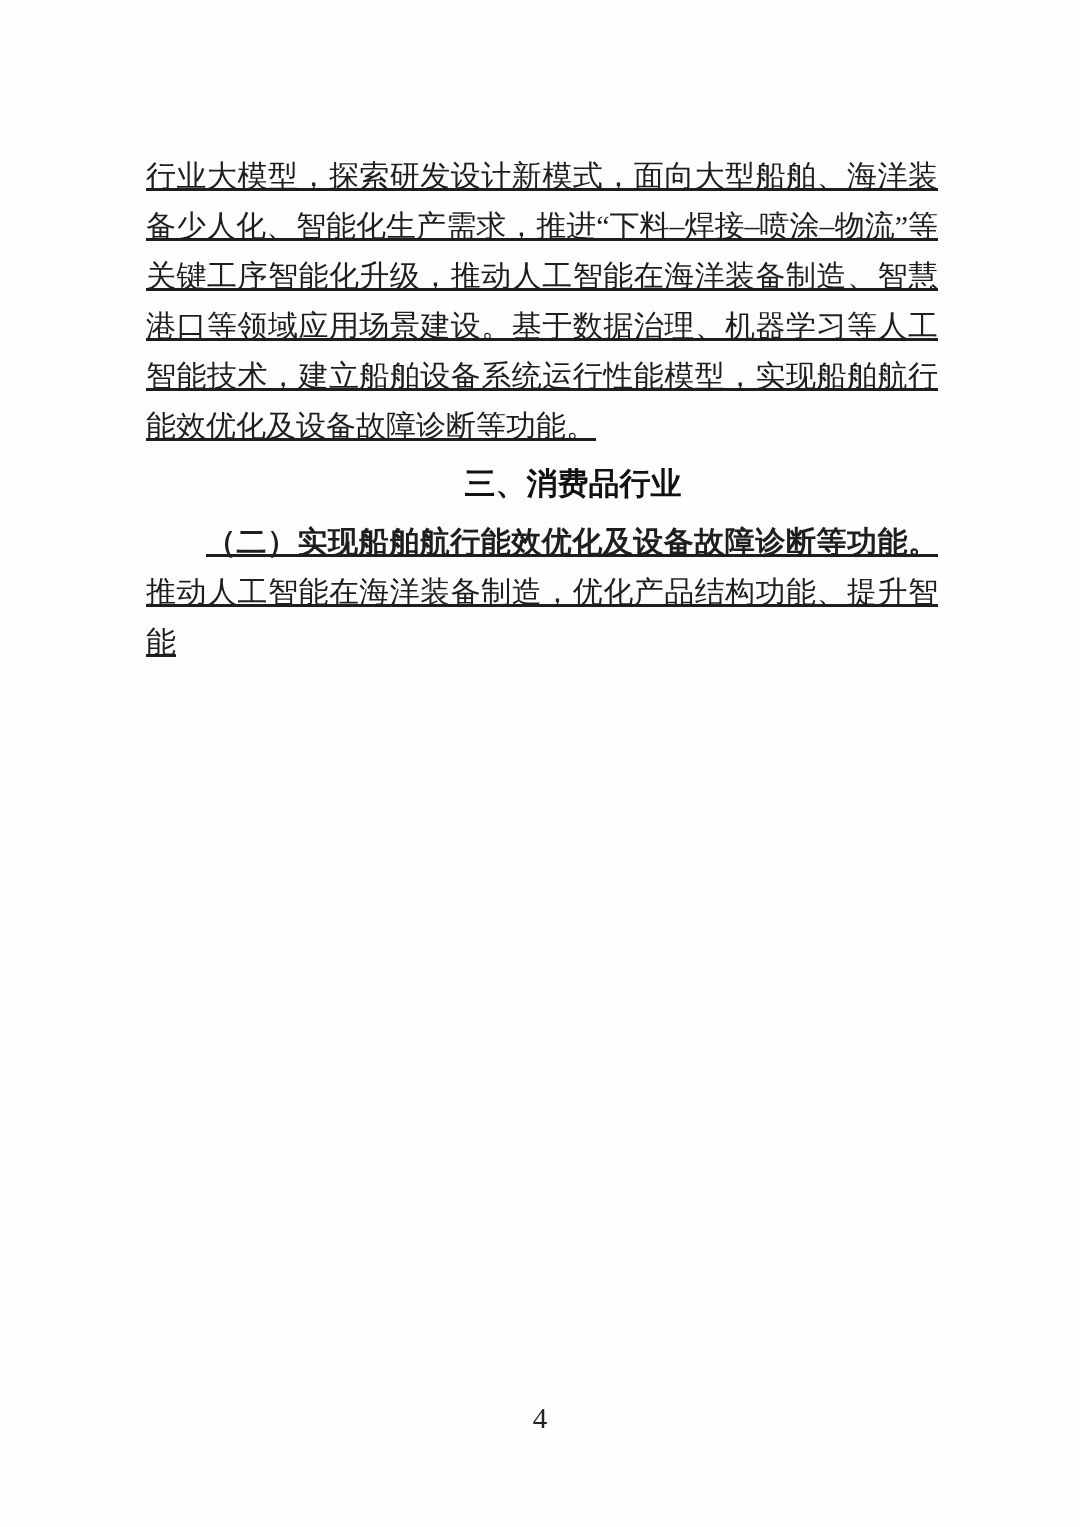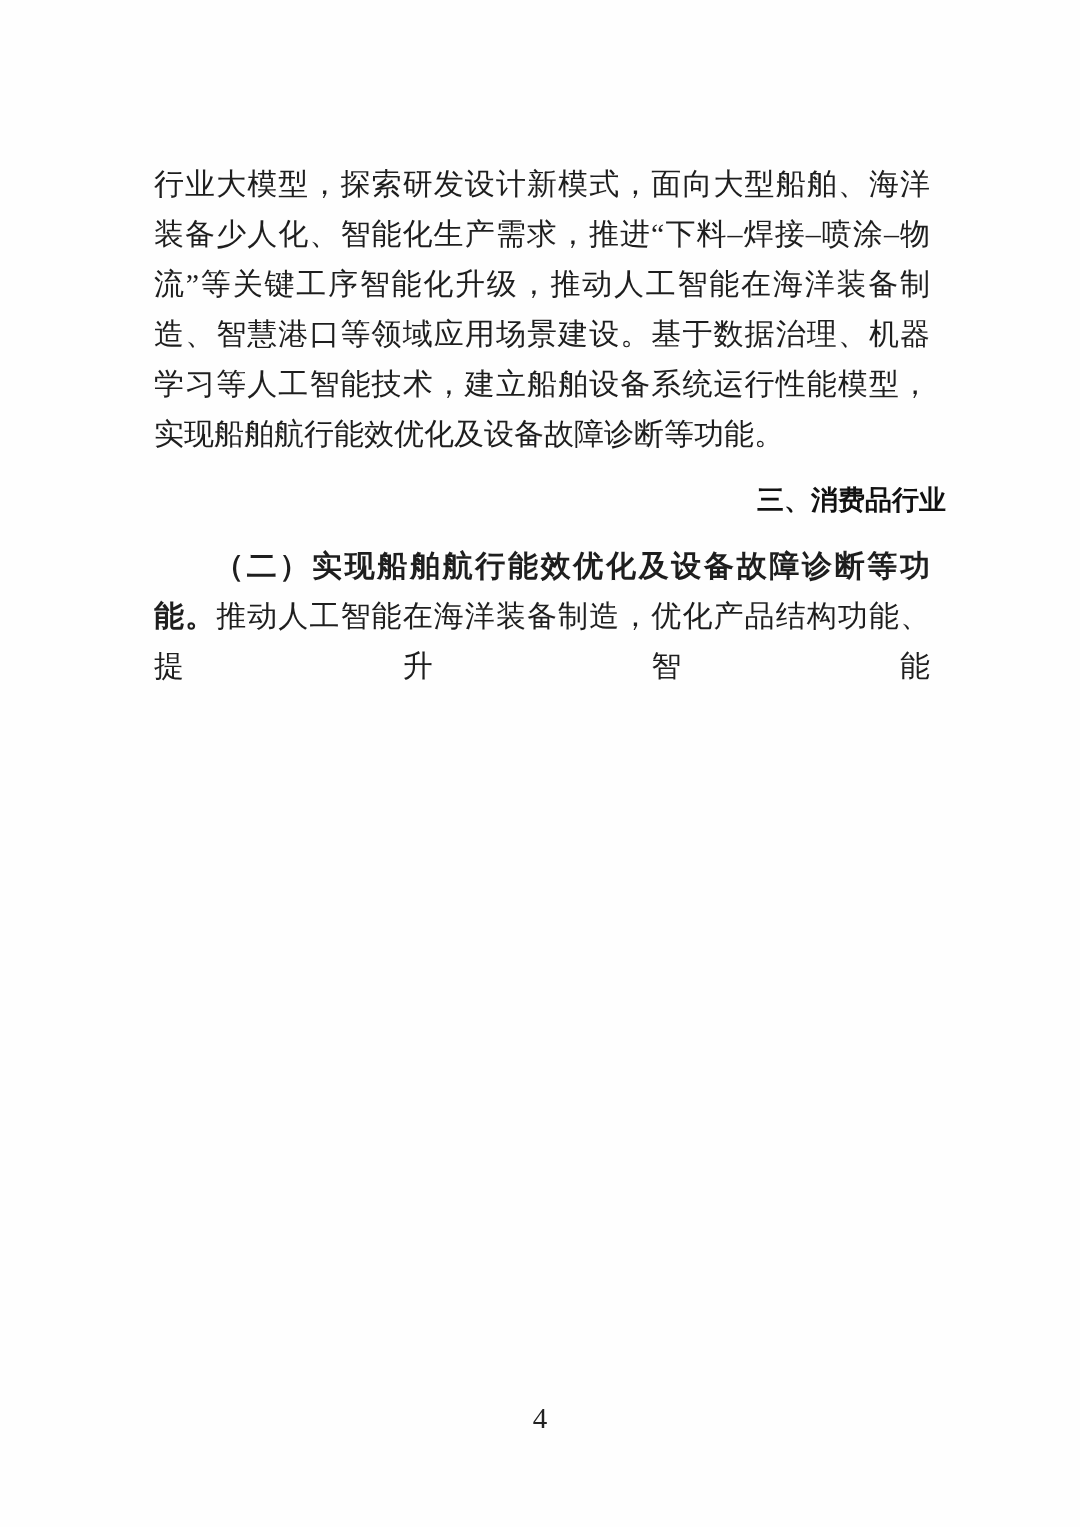--- a/index.html
+++ b/index.html
@@ -21,43 +21,44 @@
     position: absolute;
     left: 138px;
     top: 143px;
     width: 808px;
     font-size: 30px;
     line-height: 50px;
     text-align: justify;
     letter-spacing: 0;
   }
   .para {
-    margin: 16px;
+    margin: 8px;
     padding: 0;
     text-indent: 2em;
+    text-decoration: underline;
   }
   .para.no-indent {
     text-indent: 0;
   }
   .para.continues {
     text-align-last: justify;
   }
   .lead {
     font-weight: bold;
   }
   .heading {
     margin: 0;
     padding: 0;
     font-family: "Liberation Sans", sans-serif;
     font-weight: bold;
-    font-size: 27px;
+    font-size: 31px;
     line-height: 50px;
     text-indent: 2em;
     color: #111111;
-    text-align: right;
+    text-align: center;
   }
   .page-number {
     position: absolute;
     left: 0;
     right: 0;
     top: 1398px;
     text-align: center;
     font-size: 29px;
     line-height: 40px;
     color: #222222;

